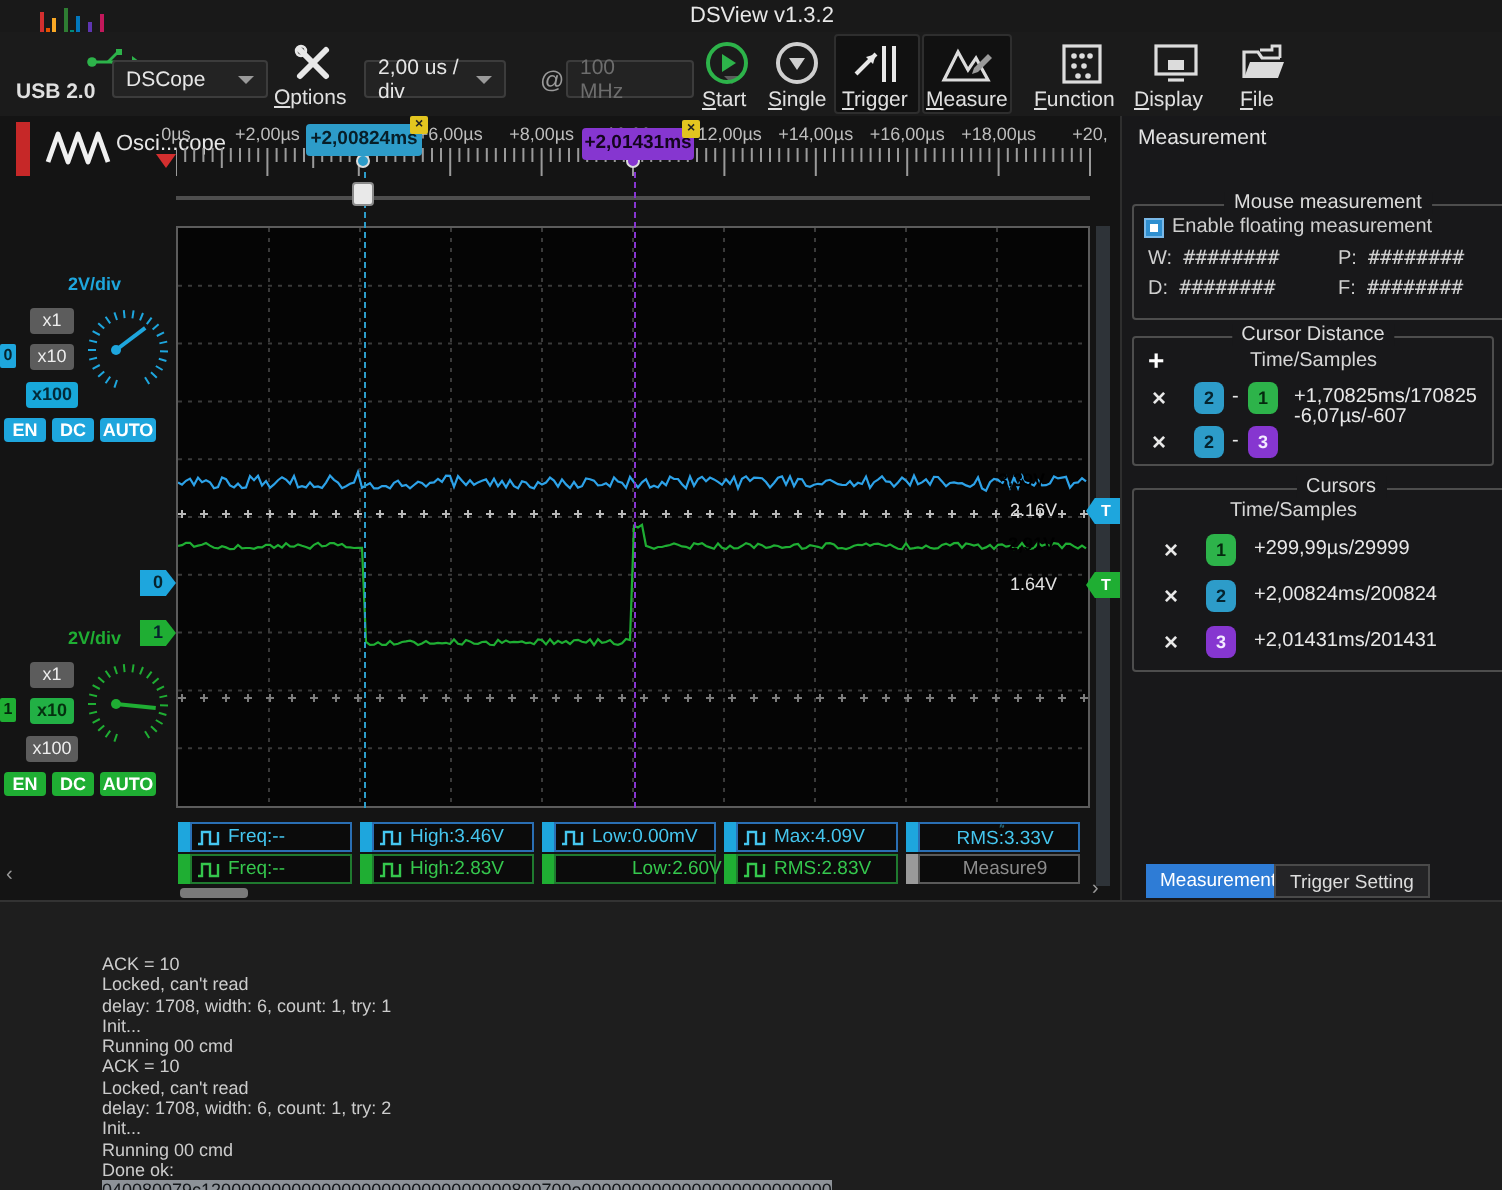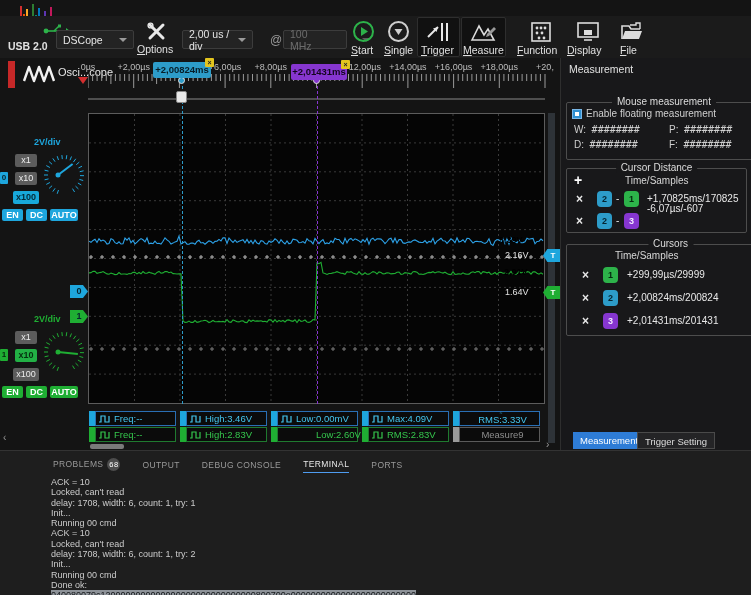--- a/index.html
+++ b/index.html
@@ -73,20 +73,23 @@
   .ttab.active{color:#e7e7e7;border-bottom:1px solid #4f9cf0;}
   .tbadge{display:inline-block;min-width:13px;height:13px;border-radius:7px;background:#4d4d4d;color:#fff;font-size:7.5px;line-height:13px;text-align:center;margin-left:4px;}
   .tlines{position:absolute;left:51px;top:26px;font-family:"DejaVu Sans Mono",monospace;font-size:9px;line-height:10.3px;color:#cccccc;white-space:pre;}
   .selline{background:#8d9298;color:#14171a;}
 </style>
 </head>
 <body>
 
 <div class="app">
 
+  <div class="titlebar">
+    <div class="title">DSView v1.3.2</div>
+  </div>
   <div class="logo" id="logo">
       <i style="background: rgb(211, 47, 47); height: 22px;"></i>
       <i style="background: rgb(230, 81, 0); height: 14px;"></i>
       <i style="background: rgb(249, 168, 37); height: 19px;"></i>
       <i style="background: rgb(158, 157, 36); height: 10px;"></i>
       <i style="background: rgb(46, 125, 50); height: 24px;"></i>
       <i style="background: rgb(0, 137, 123); height: 13px;"></i>
       <i style="background: rgb(2, 119, 189); height: 20px;"></i>
       <i style="background: rgb(21, 101, 192); height: 9px;"></i>
       <i style="background: rgb(94, 53, 177); height: 17px;"></i>
@@ -483,23 +486,16 @@
           <div class="cbadge" style="left: 36px; top: 68px; background: rgb(134, 54, 208); color: rgb(242, 234, 255);">3</div>
           <div class="cval" style="left: 60px; top: 70px;">+2,01431ms/201431</div>
         </div>
     </div>
 
     <div class="ptab" style="left:12px;background:#2e7cd6;color:#fff">Measurement</div>
     <div class="ptab" style="left:76px;background:#242426;border:1px solid #4a4a4a;color:#ddd">Trigger Setting</div>
   </div>
 
   <div class="terminal">
-    <div id="ttabs" style="position:absolute;left:53px;top:7px;display:flex;gap:22px;align-items:center">
-        <div class="ttab">PROBLEMS<span class="tbadge">68</span></div>
-        <div class="ttab">OUTPUT</div>
-        <div class="ttab">DEBUG CONSOLE</div>
-        <div class="ttab active">TERMINAL</div>
-        <div class="ttab">PORTS</div>
-      </div>
     <div class="tlines" id="tlines"><div>ACK = 10</div><div>Locked, can't read</div><div>delay: 1708, width: 6, count: 1, try: 1</div><div>Init...</div><div>Running 00 cmd</div><div>ACK = 10</div><div>Locked, can't read</div><div>delay: 1708, width: 6, count: 1, try: 2</div><div>Init...</div><div>Running 00 cmd</div><div>Done ok:</div><div><span class="selline">040080079c1200000000000000000000000000000800700e0000000000000000000000000</span></div></div>
   </div>
 
 </div>
 
 </body></html>

